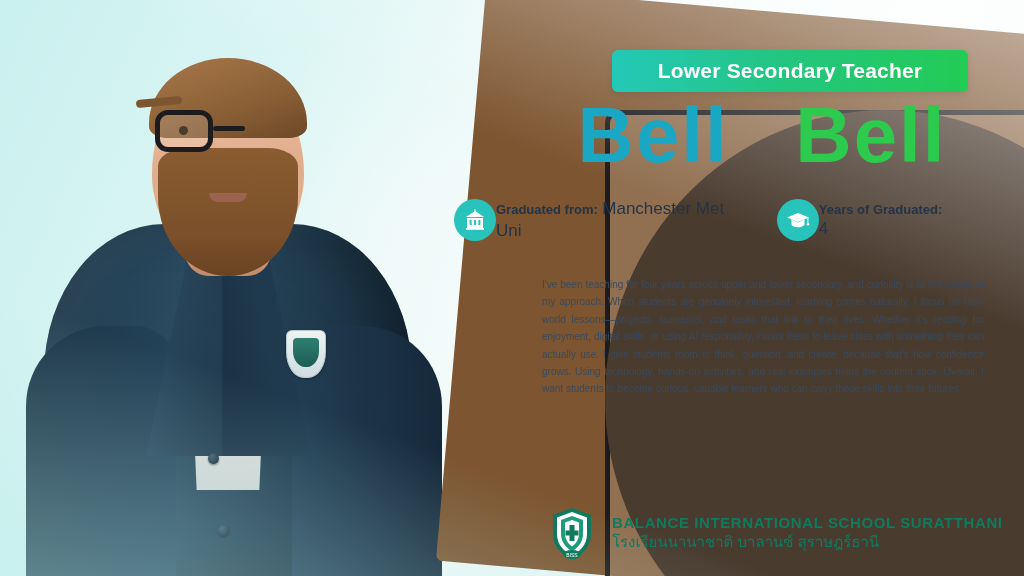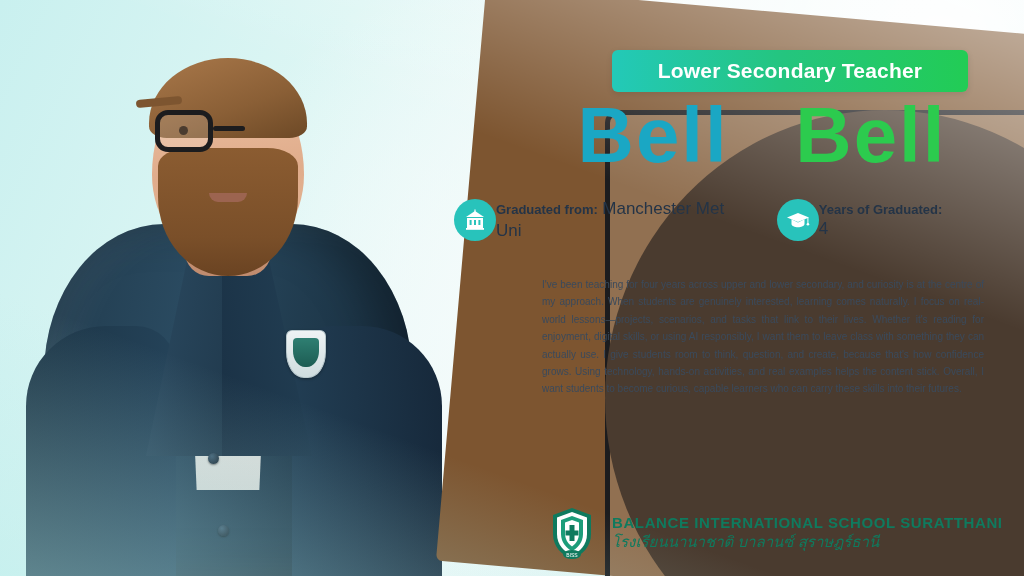--- a/index.html
+++ b/index.html
@@ -337,21 +337,20 @@
     font-size: 15px;
     font-weight: bold;
     letter-spacing: 0.6px;
     color: #0f7a5e;
     line-height: 1.2;
   }
   .footer-text .th {
     font-size: 15px;
     color: #0f7a5e;
     line-height: 1.3;
-    font-style: italic;
   }
 </style>
 </head>
 <body>
 
 <div class="stage">
 
   <div class="portrait">
     <div class="p-suit"></div>
     <div class="p-shoulderL"></div>

